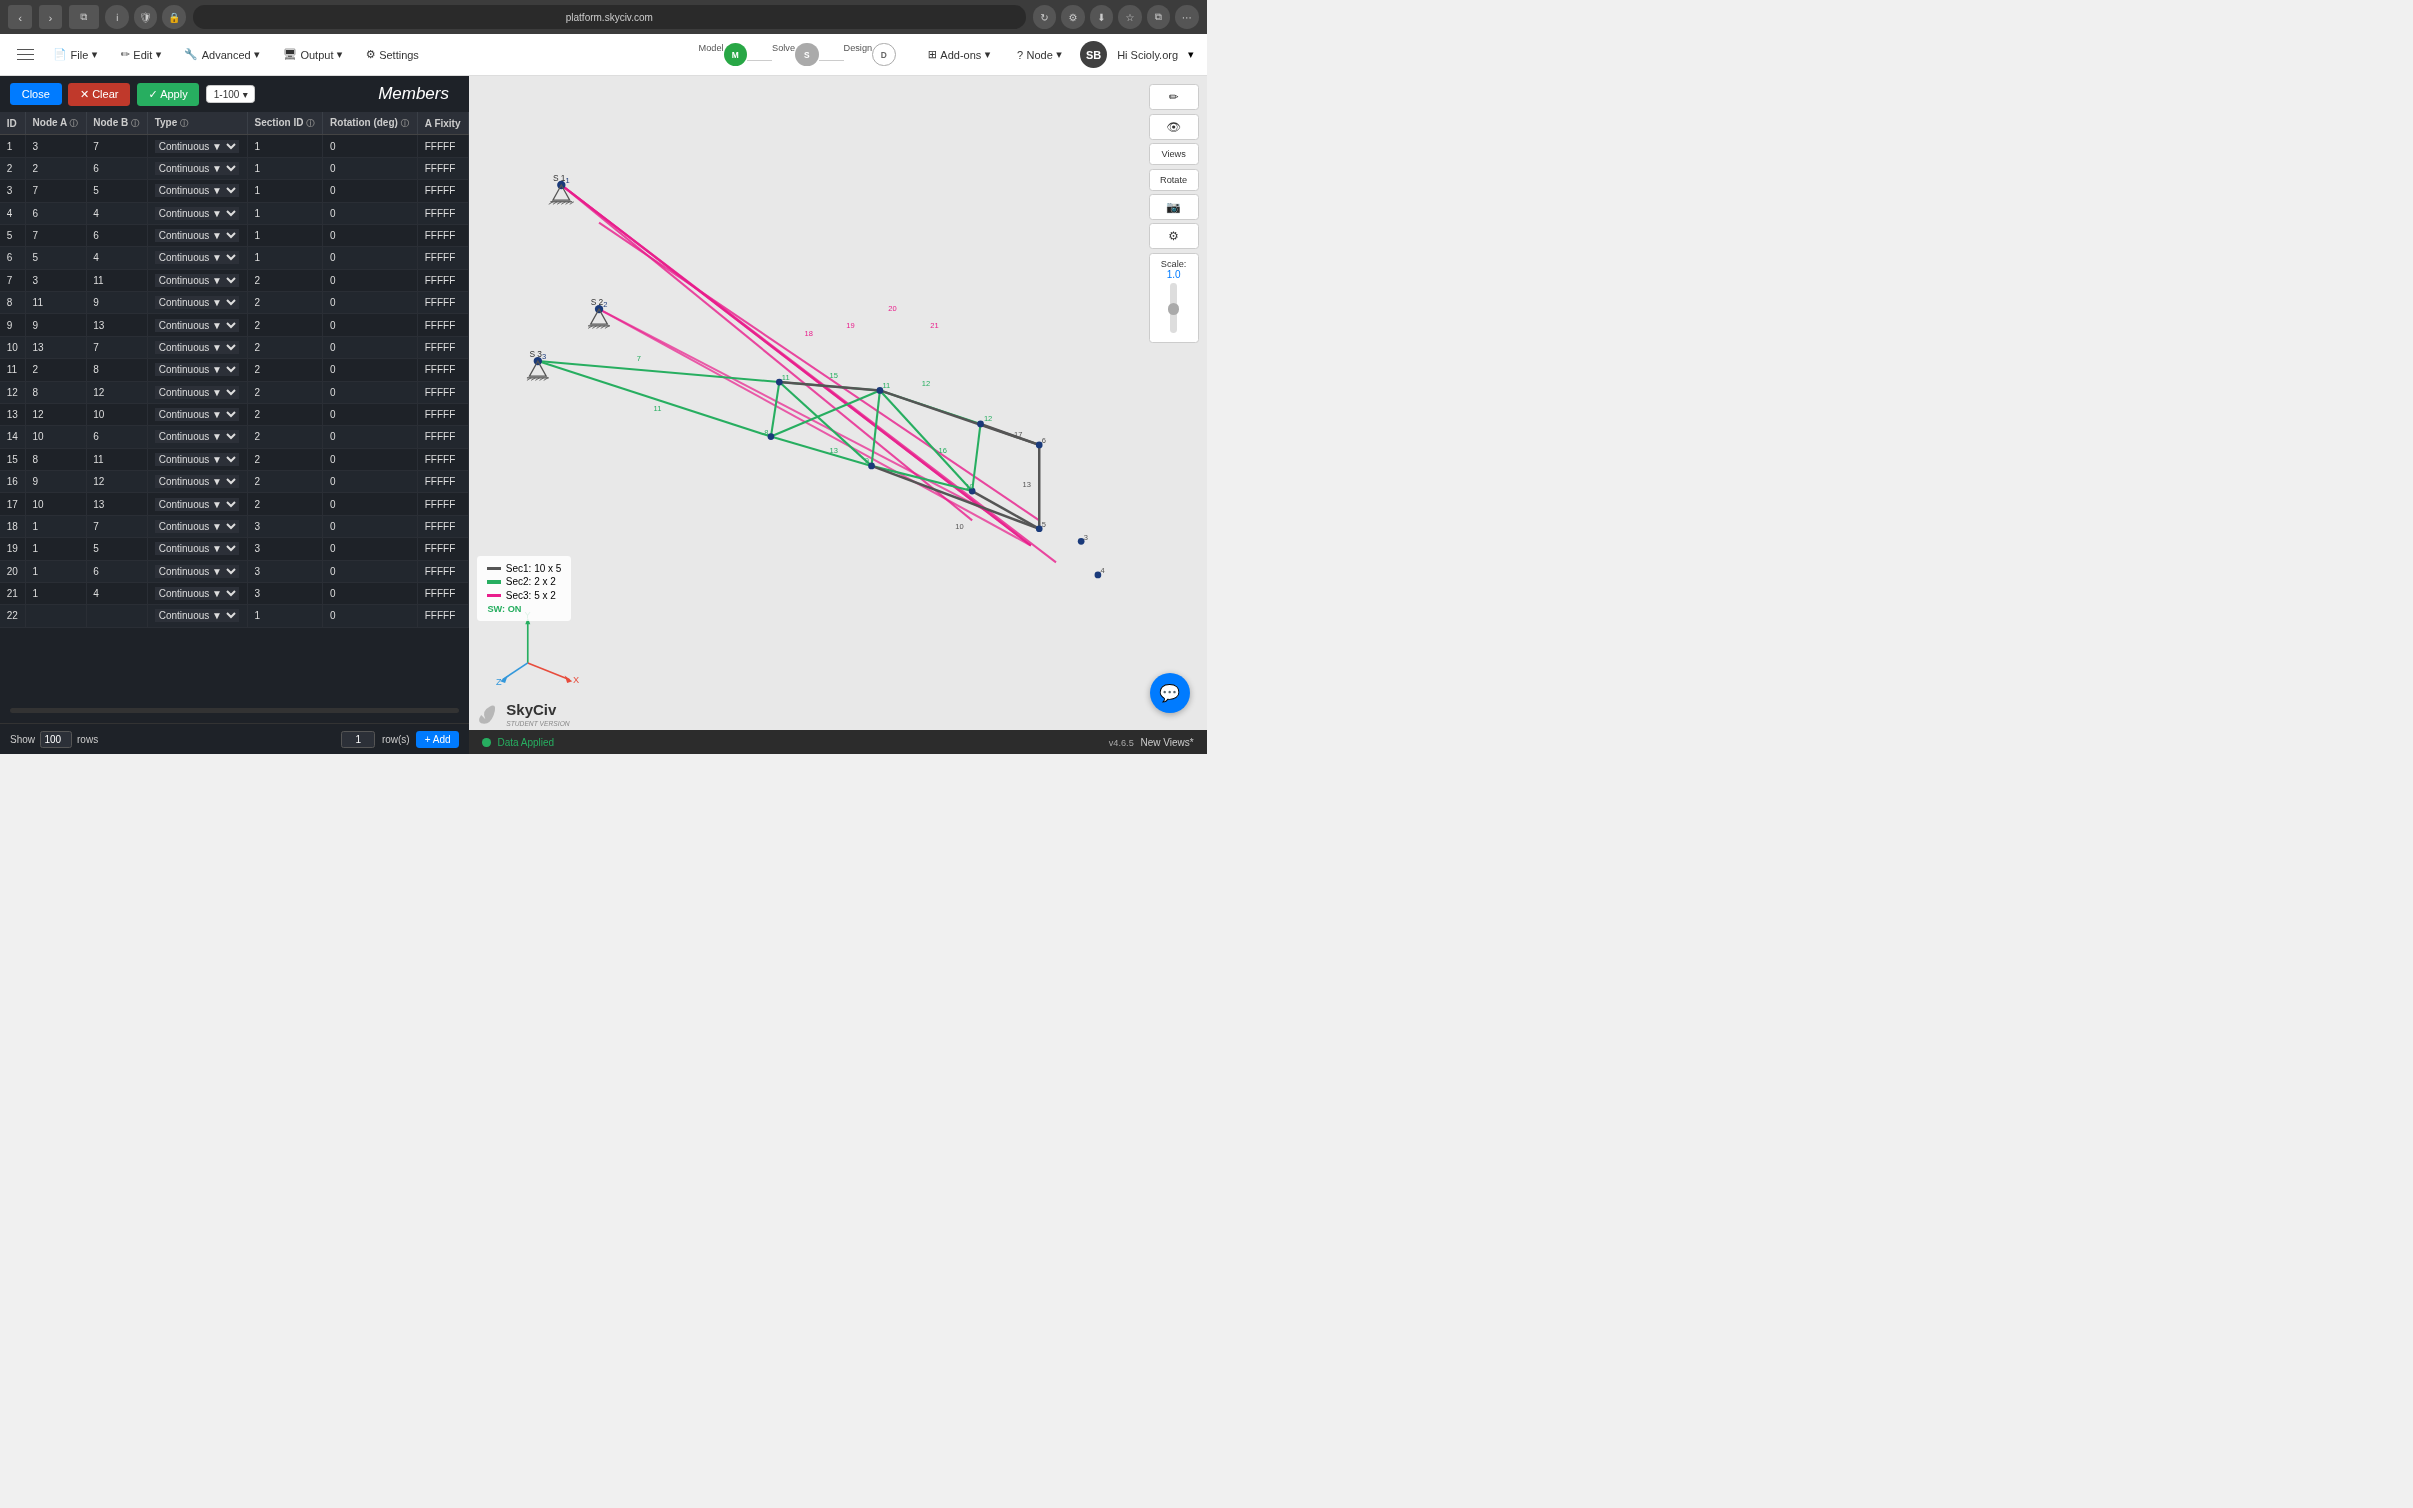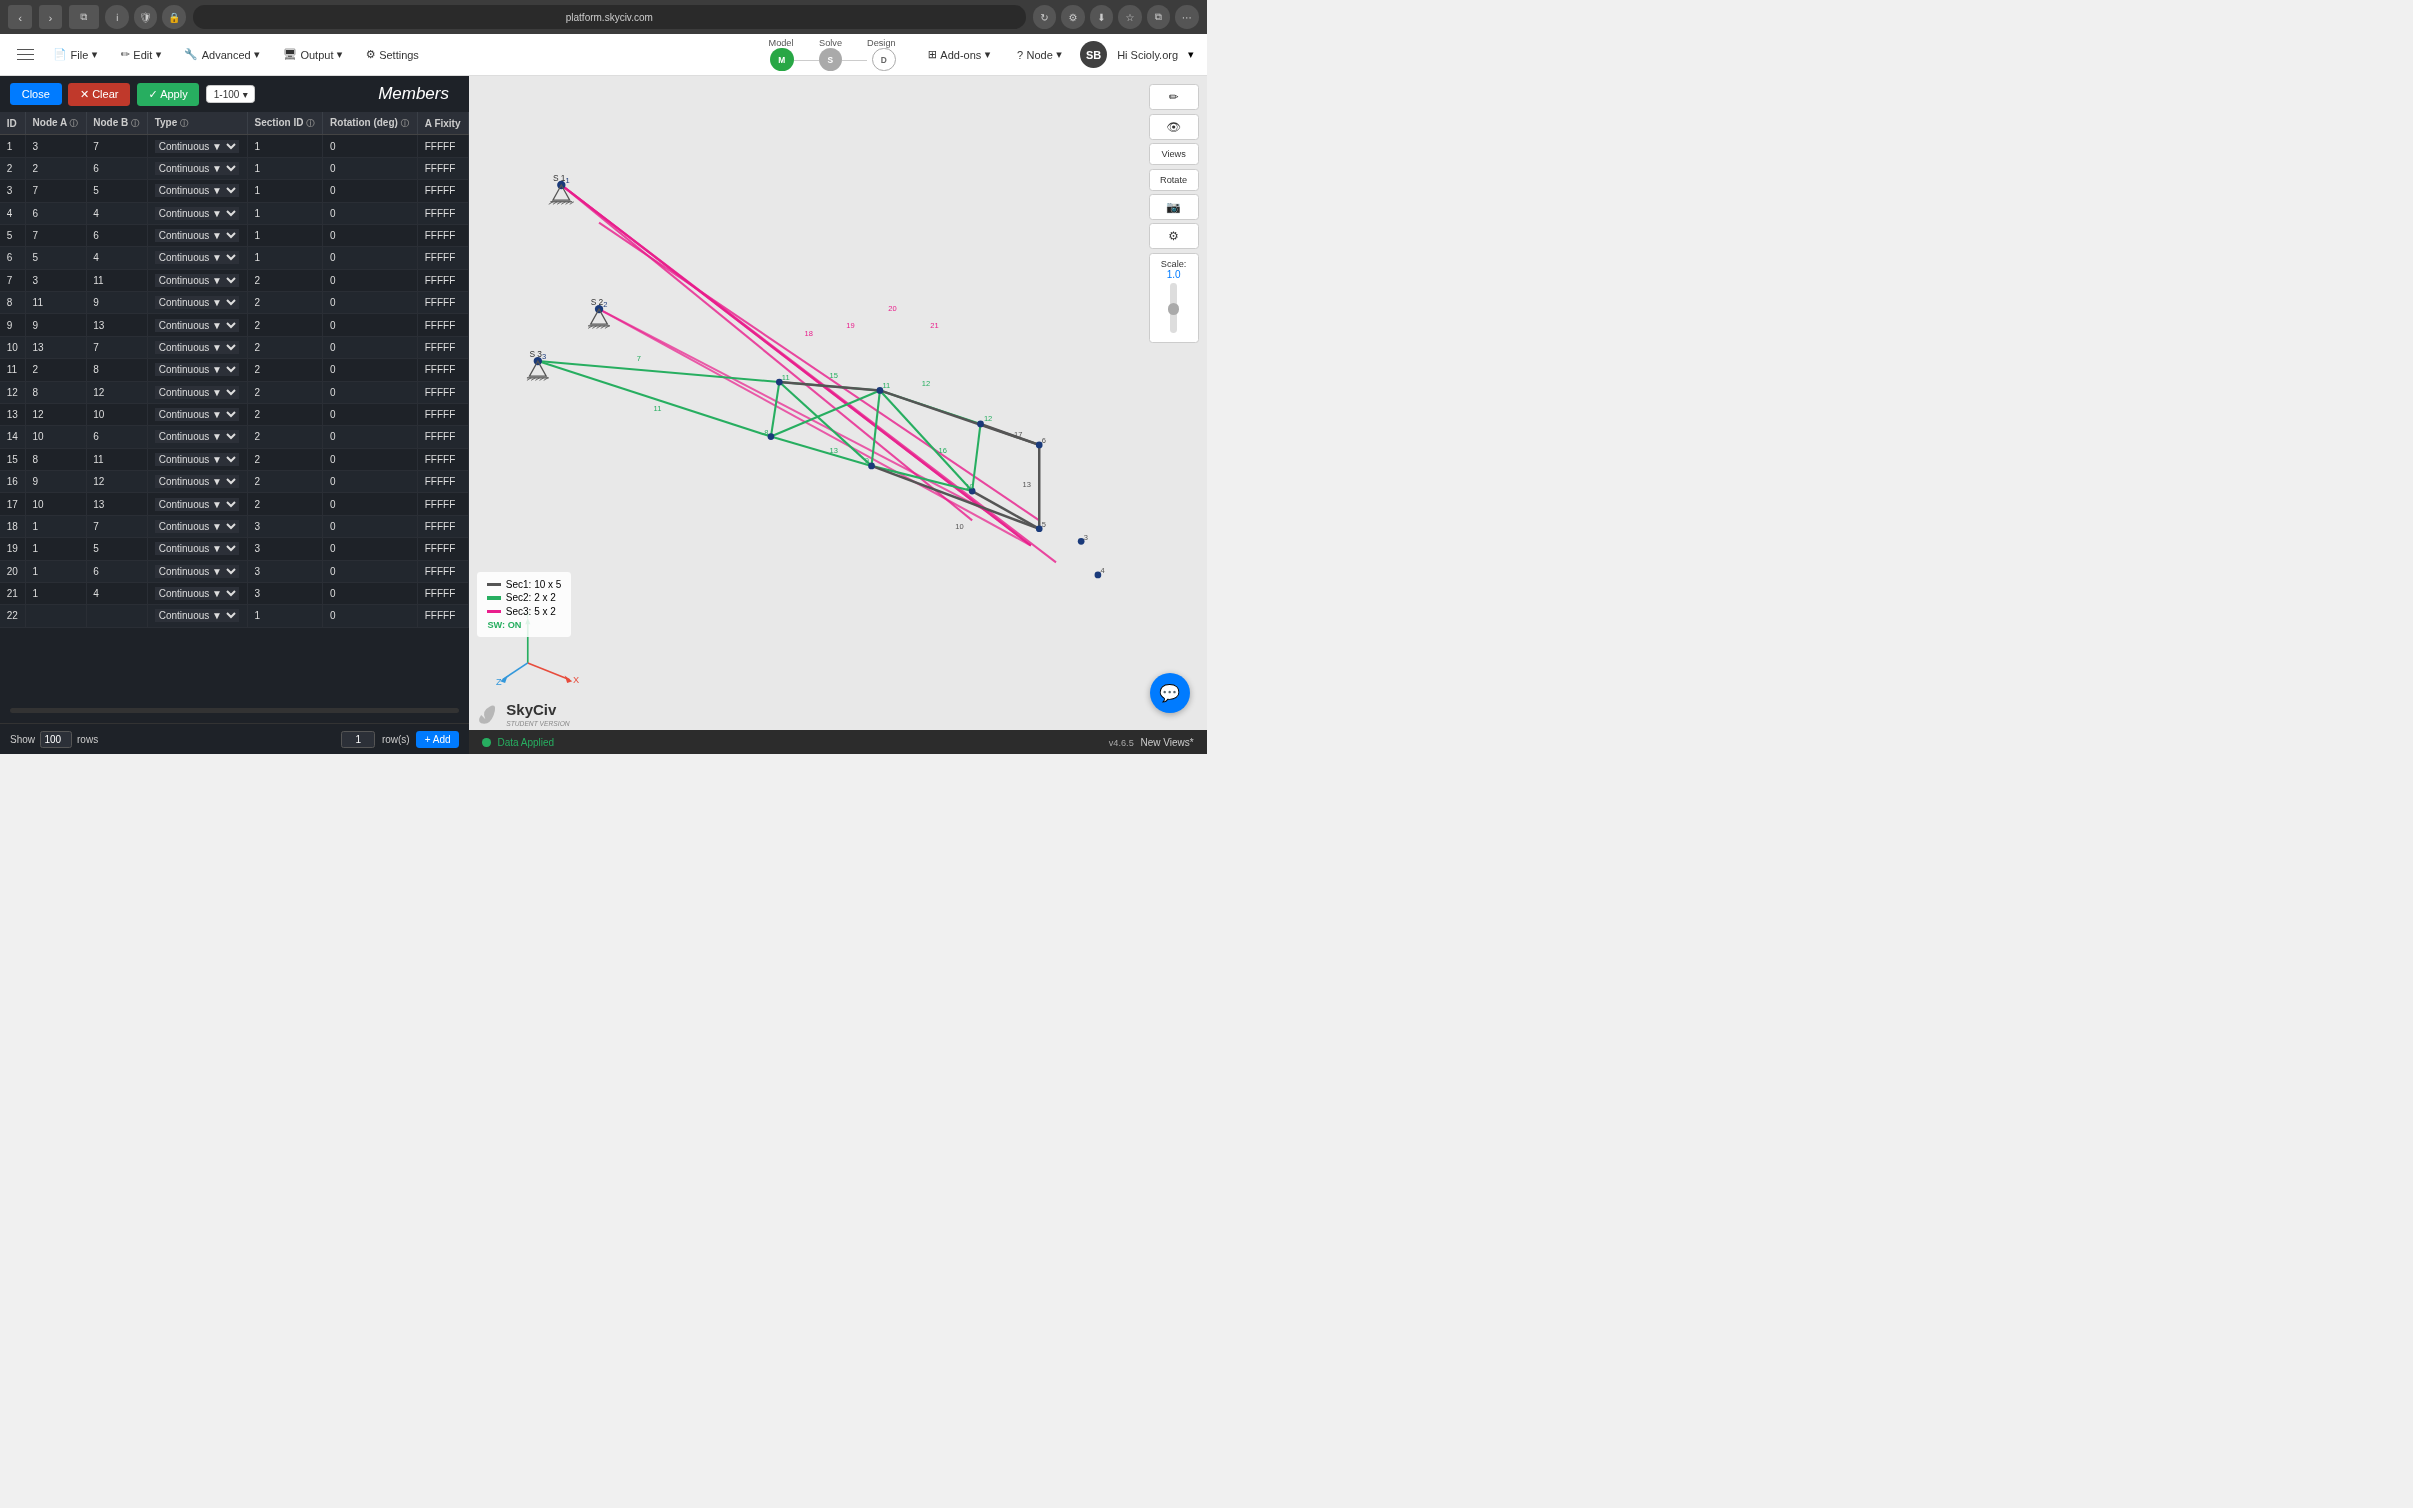--- a/index.html
+++ b/index.html
@@ -88,22 +88,22 @@
       border-radius: 3.4px;
     }
     .nav-spacer { flex: 1; }
     .workflow-steps {
       display: flex;
       align-items: center;
       gap: 0;
     }
     .workflow-step {
       display: flex;
-      flex-direction: column;
-      align-items: flex-end;
+      flex-direction: row;
+      align-items: flex-start;
       font-size: 9.2px;
       color: #333;
     }
     .workflow-circle {
       width: 23.5px; height: 23.5px;
       border-radius: 11.7px;
       display: flex; align-items: center; justify-content: center;
       font-size: 8.4px;
       color: #fff;
       font-weight: bold;
@@ -301,21 +301,21 @@
     .viewport {
       flex: 1;
       background: #e8e8e8;
       position: relative;
       overflow: hidden;
     }
 
     
     .legend {
       position: absolute;
-      bottom: 118px;
+      bottom: 134px;
       left: 8.4px;
       background: rgba(255,255,255,0.85);
       padding: 6.7px 10px;
       border-radius: 3.4px;
       font-size: 10px;
     }
     .legend-item { display: flex; align-items: center; gap: 5px; margin-bottom: 2.5px; }
     .legend-color { width: 13.4px; height: 3.4px; }
 
     

